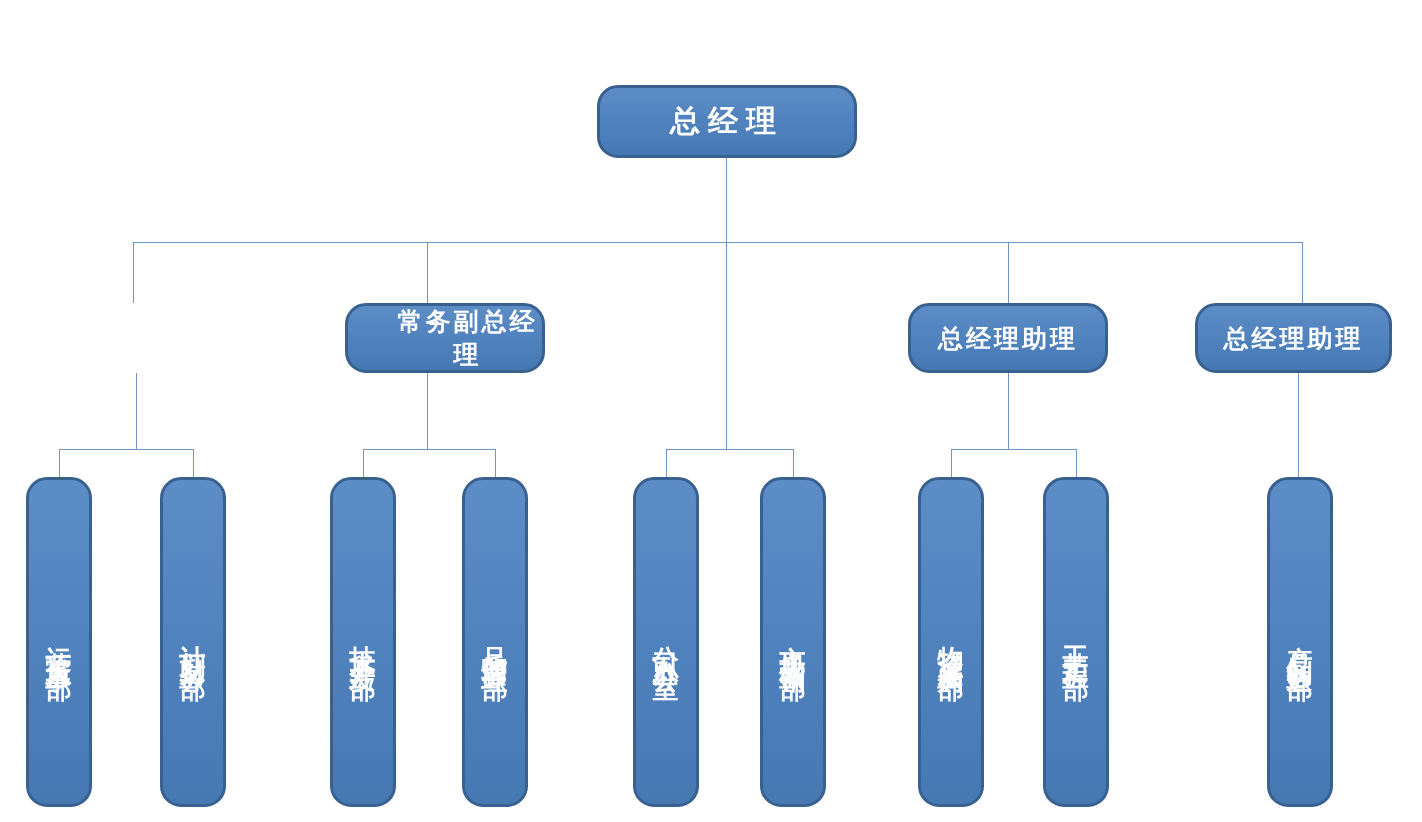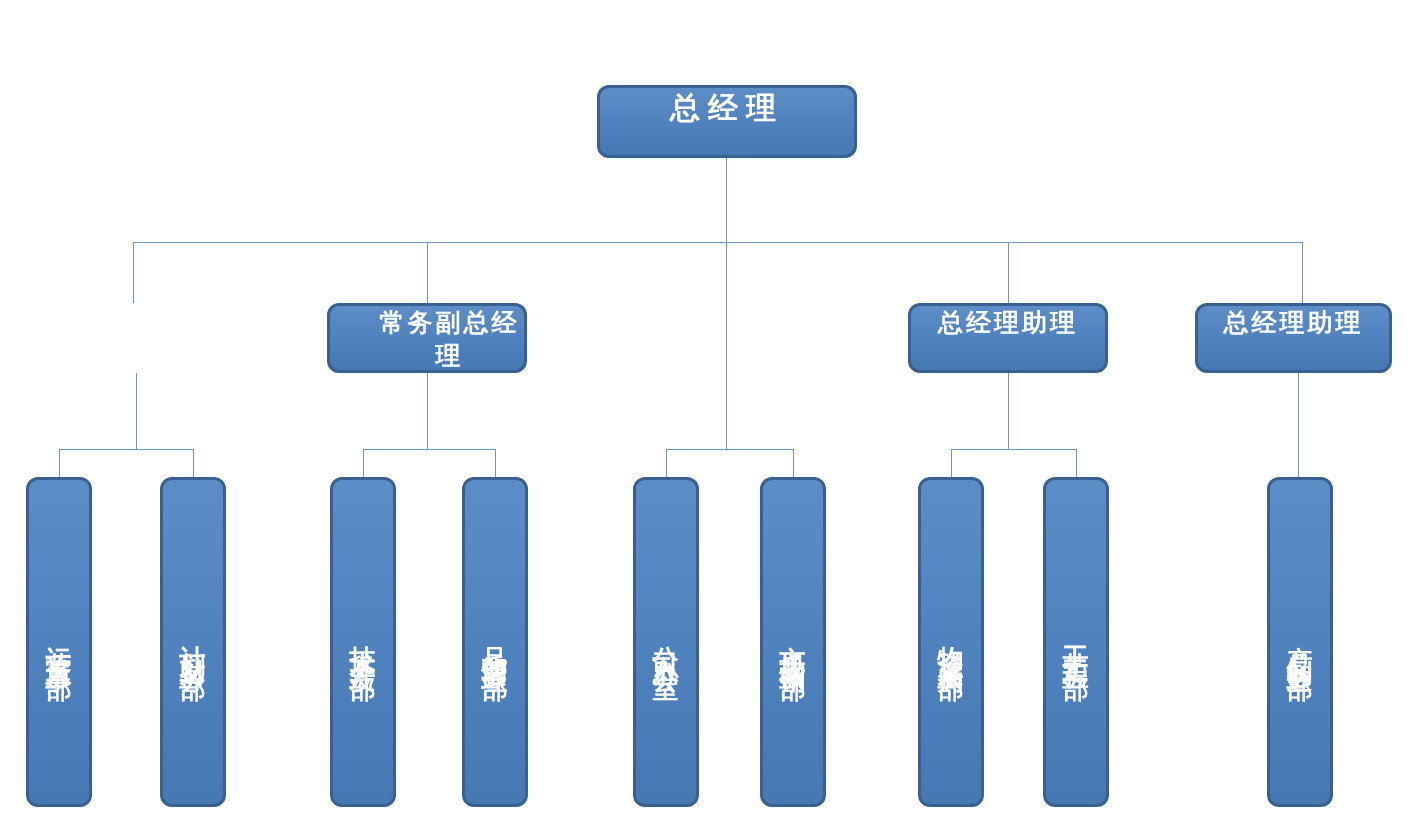--- a/index.html
+++ b/index.html
@@ -16,31 +16,32 @@
     width: 1422px;
     height: 822px;
     background: #ffffff;
   }
   
   .node {
     position: absolute;
     box-sizing: border-box;
     background: linear-gradient(180deg, #5d8dc6 0%, #4f81bd 55%, #4678b2 100%);
     border: 3px solid #38618f;
-    border-radius: 12px;
+    border-radius: 21px;
     color: #ffffff;
     font-weight: bold;
     display: flex;
+    align-items: center;
     justify-content: center;
     text-align: center;
   }
   .hnode { height: 70px; font-size: 25px; letter-spacing: 3px; }
   #n-root { left: 597px; top: 85px; width: 260px; height: 73px; font-size: 30px; letter-spacing: 8px; }
   #n-l2-0 { left: 42px;   top: 303px; width: 198px; }
-  #n-l2-1 { left: 327px;  top: 303px; width: 200px; padding-left: 45px; }
+  #n-l2-1 { left: 345px;  top: 303px; width: 200px; padding-left: 45px; }
   #n-l2-2 { left: 908px;  top: 303px; width: 200px; }
   #n-l2-3 { left: 1195px; top: 303px; width: 197px; }
   .vnode { top: 477px; width: 66px; height: 330px; }
   .vnode .vtext {
     writing-mode: vertical-rl;
     text-orientation: upright;
     font-size: 26px;
     letter-spacing: 7px;
     font-weight: bold;
     line-height: 1;

